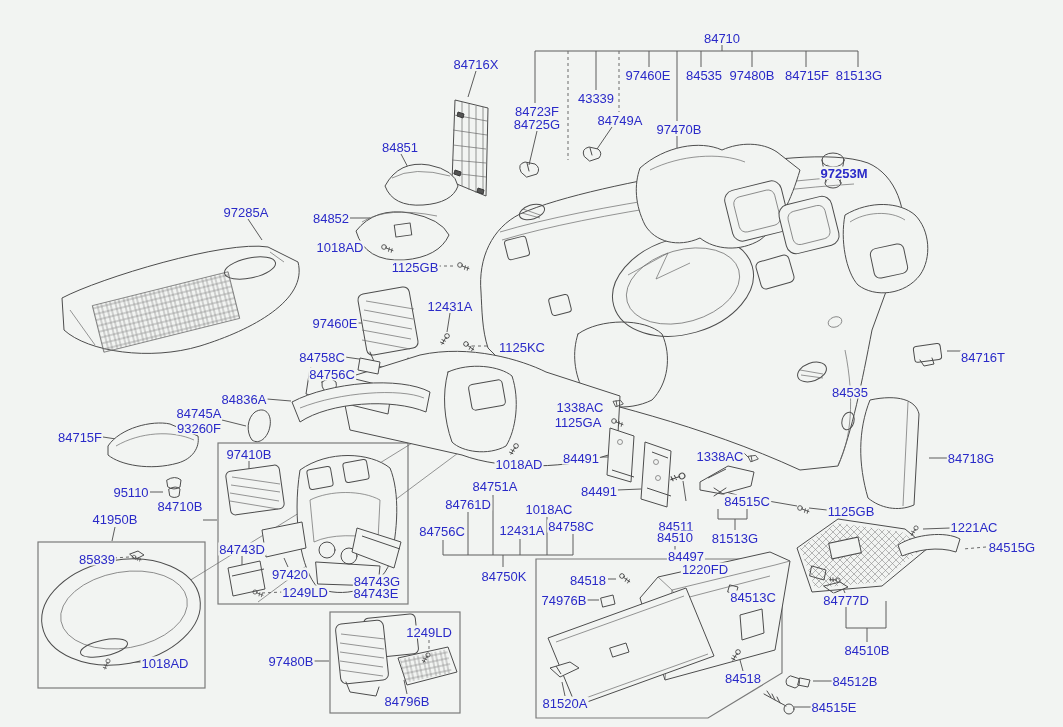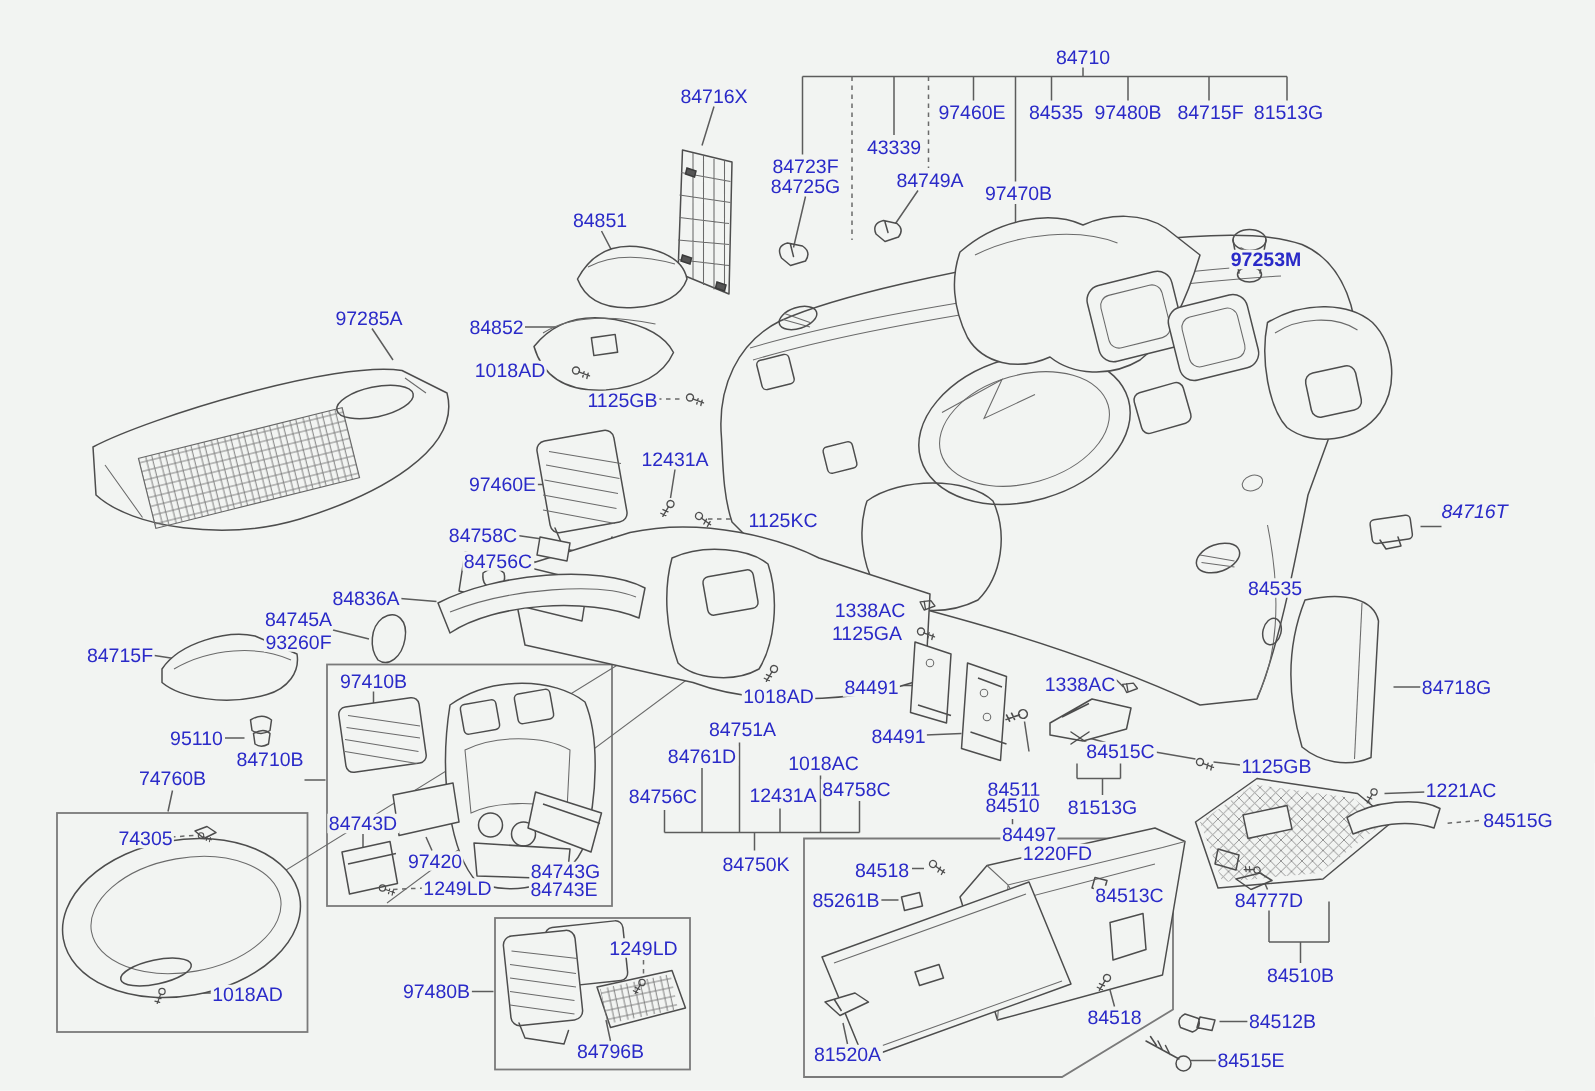--- a/index.html
+++ b/index.html
@@ -336,23 +336,23 @@
       <div class="lbl" style="left: 450px; top: 306px;">12431A</div>
       <div class="lbl" style="left: 522px; top: 347px;">1125KC</div>
       <div class="lbl" style="left: 322px; top: 357px;">84758C</div>
       <div class="lbl" style="left: 332px; top: 374px;">84756C</div>
       <div class="lbl" style="left: 244px; top: 399px;">84836A</div>
       <div class="lbl" style="left: 199px; top: 413px;">84745A</div>
       <div class="lbl" style="left: 199px; top: 428px; text-align: center;">93260F</div>
       <div class="lbl" style="left: 80px; top: 437px;">84715F</div>
       <div class="lbl" style="left: 249px; top: 454px;">97410B</div>
       <div class="lbl" style="left: 131px; top: 492px;">95110</div>
-      <div class="lbl" style="left: 115px; top: 519px;">74760B</div>
+      <div class="lbl" style="left: 115px; top: 519px;">41950B</div>
       <div class="lbl" style="left: 180px; top: 506px;">84710B</div>
-      <div class="lbl" style="left: 97px; top: 559px;">74305</div>
+      <div class="lbl" style="left: 97px; top: 559px;">85839</div>
       <div class="lbl" style="left: 242px; top: 549px;">84743D</div>
       <div class="lbl" style="left: 290px; top: 574px;">97420</div>
       <div class="lbl" style="left: 305px; top: 592px;">1249LD</div>
       <div class="lbl" style="left: 377px; top: 581px;">84743G</div>
       <div class="lbl" style="left: 376px; top: 593px;">84743E</div>
       <div class="lbl" style="left: 165px; top: 663px;">1018AD</div>
       <div class="lbl" style="left: 519px; top: 464px;">1018AD</div>
       <div class="lbl" style="left: 495px; top: 486px;">84751A</div>
       <div class="lbl" style="left: 468px; top: 504px;">84761D</div>
       <div class="lbl" style="left: 442px; top: 531px;">84756C</div>
@@ -365,26 +365,26 @@
       <div class="lbl" style="left: 581px; top: 458px;">84491</div>
       <div class="lbl" style="left: 599px; top: 491px;">84491</div>
       <div class="lbl" style="left: 720px; top: 456px;">1338AC</div>
       <div class="lbl" style="left: 686px; top: 508px; margin-top: 48px;">84497</div>
       <div class="lbl" style="left: 747px; top: 501px;">84515C</div>
       <div class="lbl" style="left: 676px; top: 526px;">84511</div>
       <div class="lbl" style="left: 675px; top: 537px;">84510</div>
       <div class="lbl" style="left: 735px; top: 538px;">81513G</div>
       <div class="lbl" style="left: 588px; top: 580px;">84518</div>
       <div class="lbl" style="left: 705px; top: 569px;">1220FD</div>
-      <div class="lbl" style="left: 564px; top: 600px;">85261B</div>
+      <div class="lbl" style="left: 564px; top: 600px;">74976B</div>
       <div class="lbl" style="left: 753px; top: 597px;">84513C</div>
       <div class="lbl" style="left: 743px; top: 678px;">84518</div>
       <div class="lbl" style="left: 565px; top: 703px;">81520A</div>
       <div class="lbl" style="left: 850px; top: 392px;">84535</div>
-      <div class="lbl" style="left: 983px; top: 341px; font-style: italic;">84716T</div>
+      <div class="lbl" style="left: 983px; top: 357px;">84716T</div>
       <div class="lbl" style="left: 971px; top: 458px;">84718G</div>
       <div class="lbl" style="left: 851px; top: 511px;">1125GB</div>
       <div class="lbl" style="left: 974px; top: 527px;">1221AC</div>
       <div class="lbl" style="left: 1012px; top: 547px;">84515G</div>
       <div class="lbl" style="left: 846px; top: 600px;">84777D</div>
       <div class="lbl" style="left: 867px; top: 650px;">84510B</div>
       <div class="lbl" style="left: 855px; top: 681px;">84512B</div>
       <div class="lbl" style="left: 834px; top: 707px;">84515E</div>
       <div class="lbl" style="left: 291px; top: 661px;">97480B</div>
       <div class="lbl" style="left: 429px; top: 632px;">1249LD</div>

